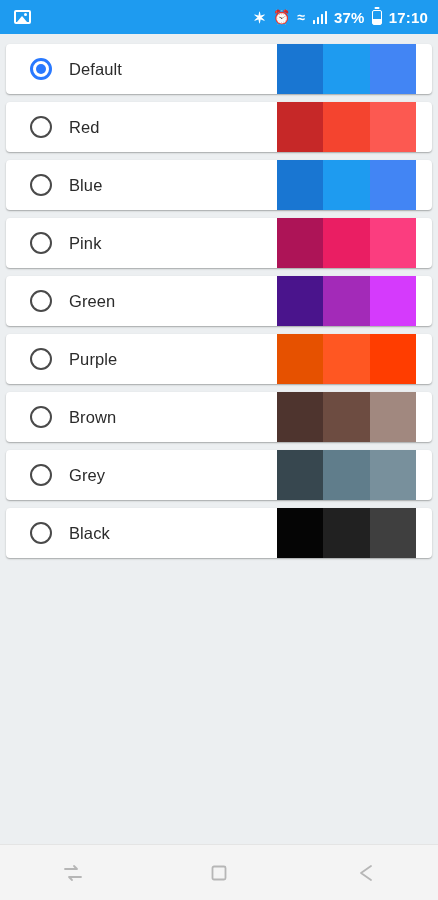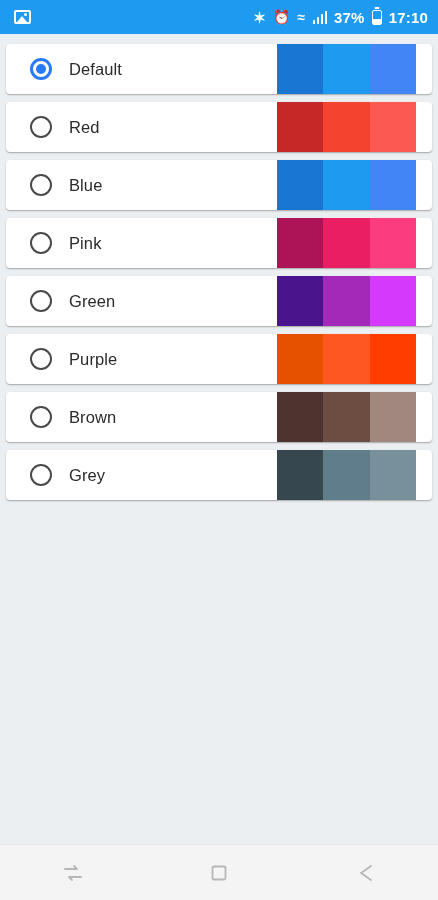--- a/index.html
+++ b/index.html
@@ -319,20 +319,29 @@
       </div>
       <div class="theme-card">
         <div class="radio"></div>
         <div class="theme-label">Grey</div>
         <div class="swatches">
           <span style="background: rgb(55, 71, 79);"></span>
           <span style="background: rgb(96, 125, 139);"></span>
           <span style="background: rgb(120, 144, 156);"></span>
         </div>
       </div>
+      <div class="theme-card">
+        <div class="radio"></div>
+        <div class="theme-label">Black</div>
+        <div class="swatches">
+          <span style="background: rgb(5, 5, 5);"></span>
+          <span style="background: rgb(33, 33, 33);"></span>
+          <span style="background: rgb(63, 63, 63);"></span>
+        </div>
+      </div>
     </div>
 
   <div class="nav-bar">
     <div class="nav-btn">
       <svg width="24" height="24" viewBox="0 0 24 24" aria-hidden="true">
         <path d="M4 8 H16 L13 5 M20 16 H8 L11 19" fill="none" stroke="#b6b6b6" stroke-width="1.8" stroke-linecap="round" stroke-linejoin="round"></path>
       </svg>
     </div>
     <div class="nav-btn">
       <svg width="24" height="24" viewBox="0 0 24 24" aria-hidden="true">

